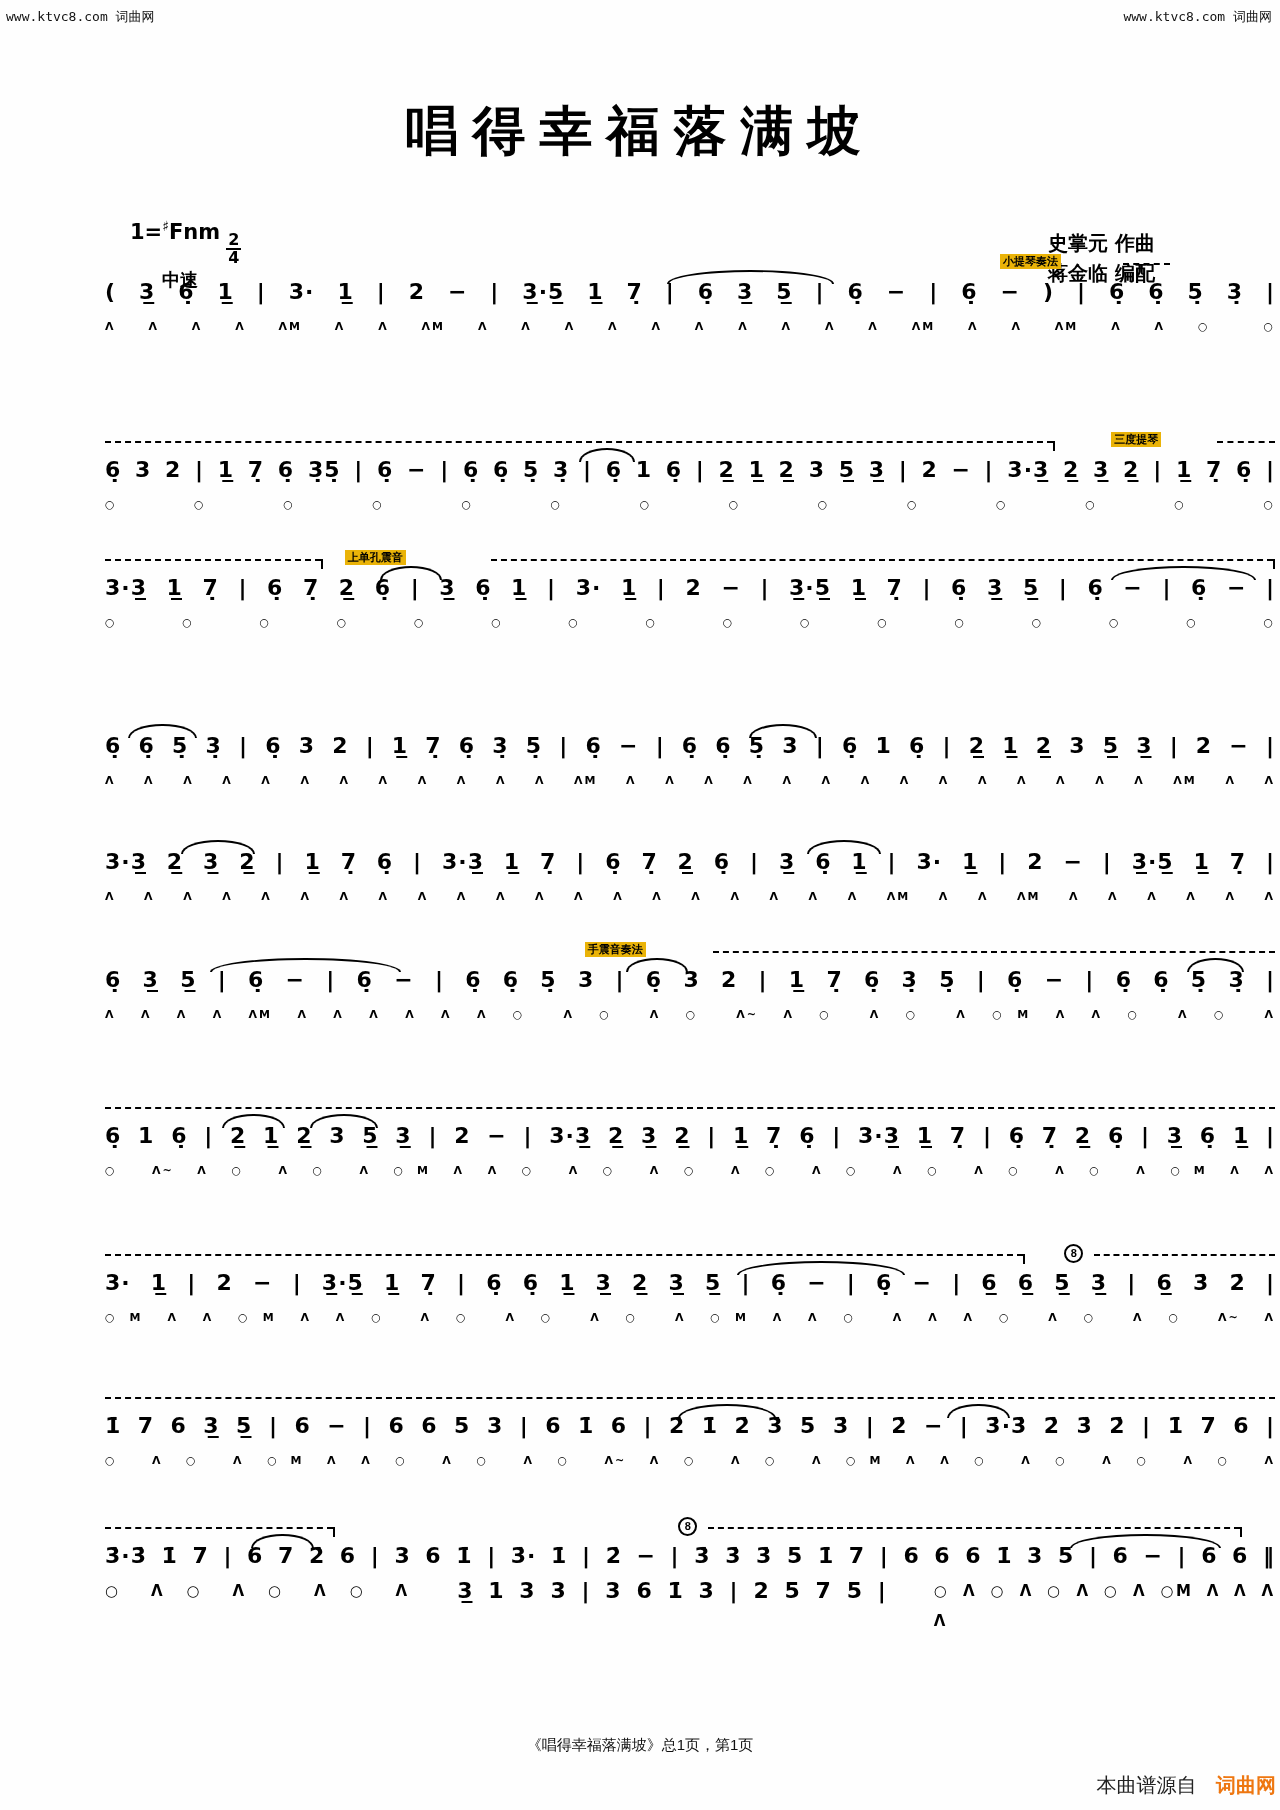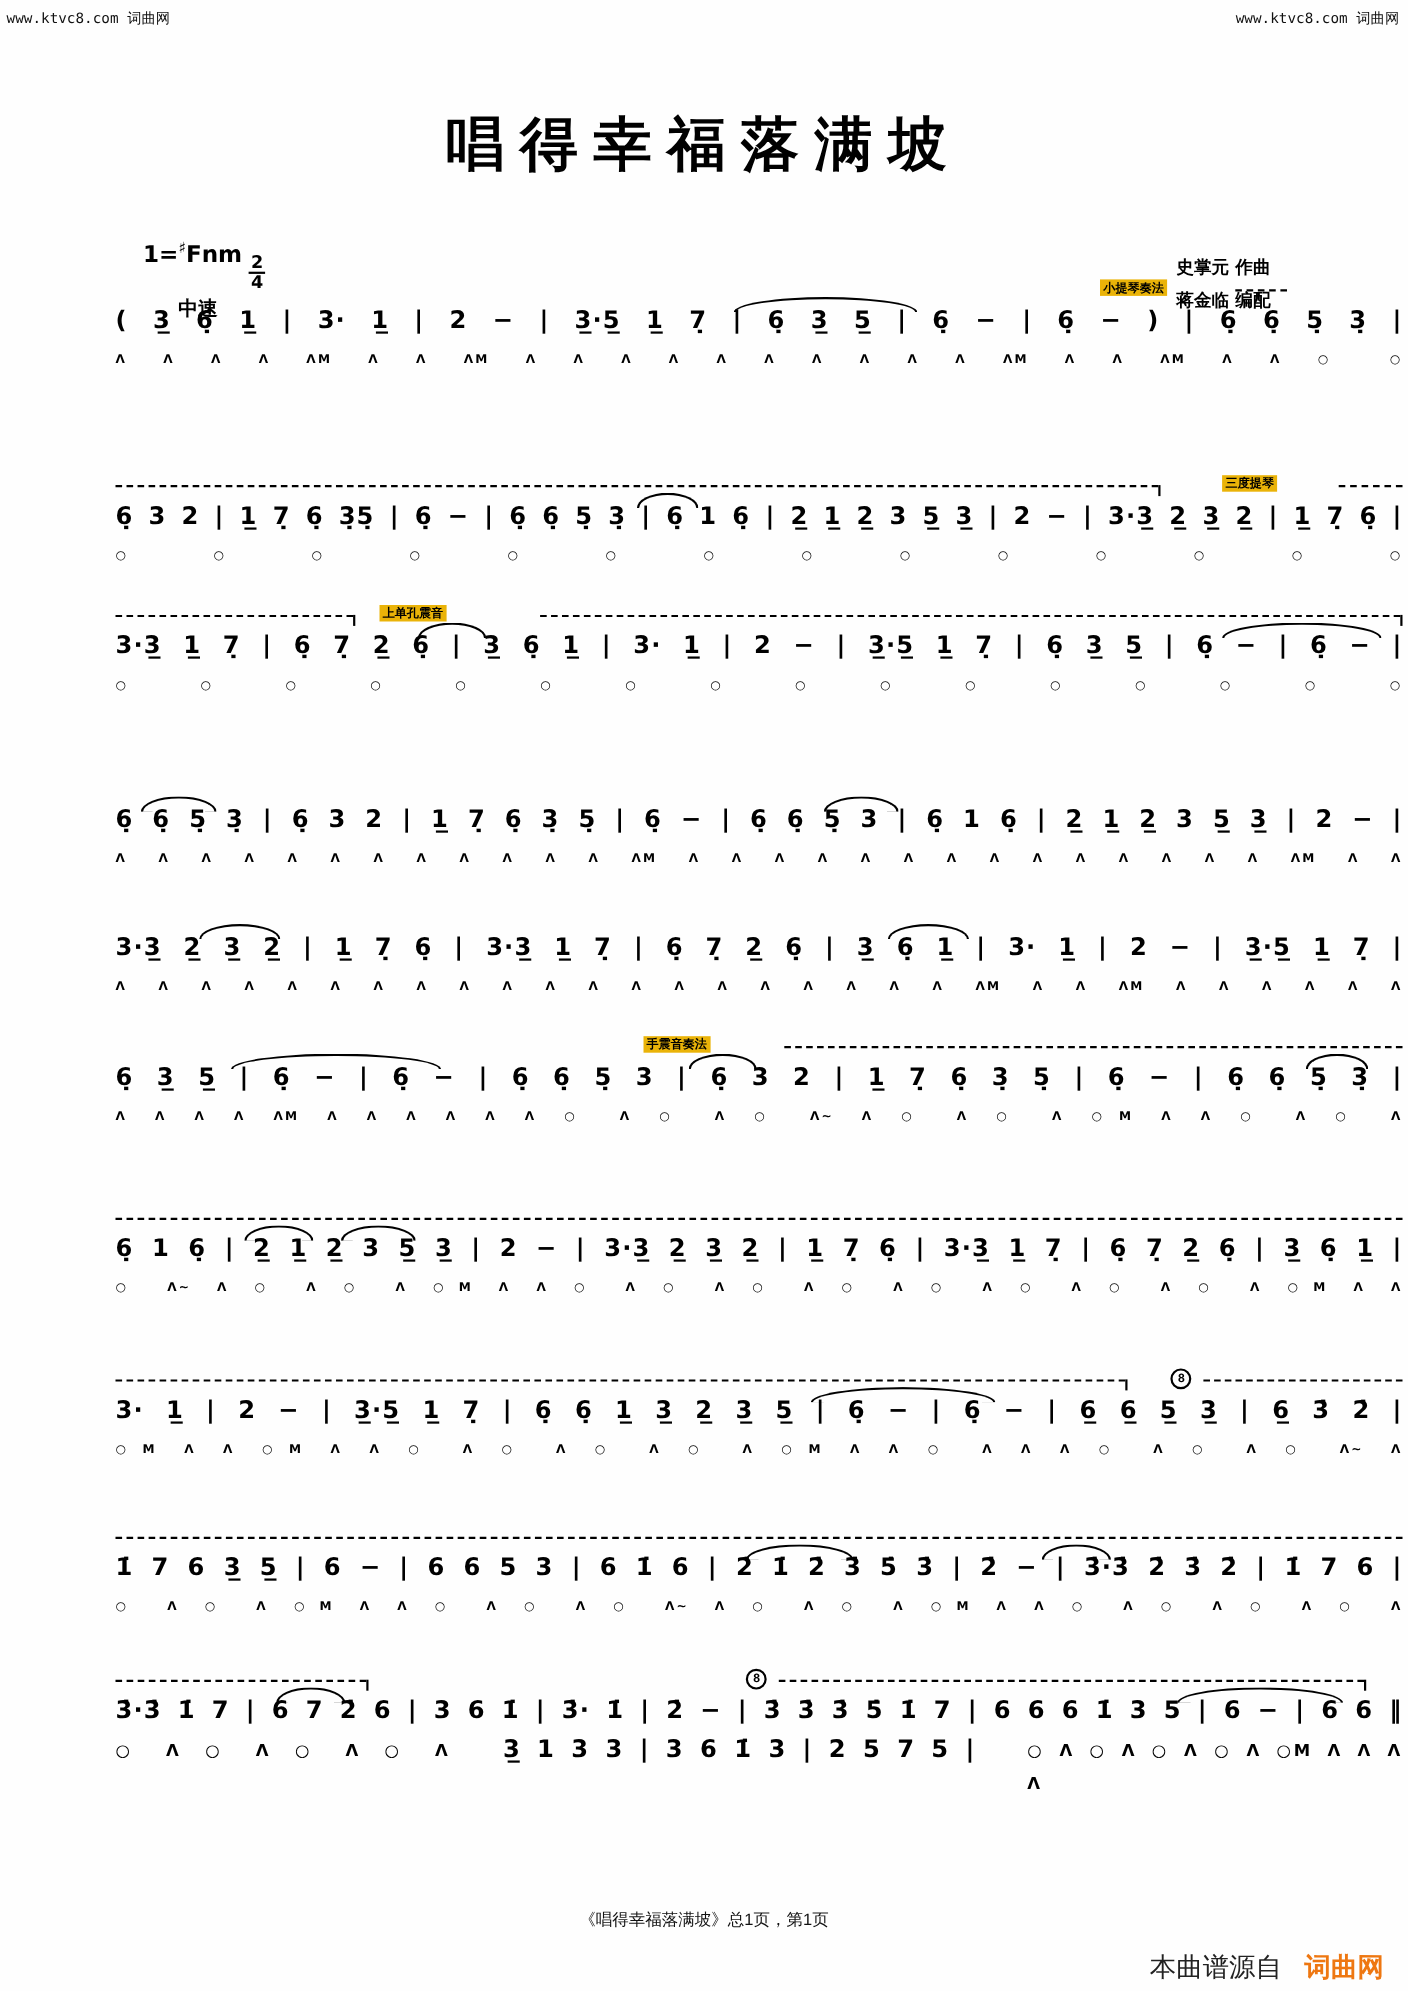--- a/index.html
+++ b/index.html
@@ -18,21 +18,21 @@
           font-family:"DejaVu Sans",sans-serif;}
   .keysig .sharp{font-size:14px;vertical-align:super;}
   .frac{display:inline-flex;flex-direction:column;vertical-align:-6px;line-height:1;
         font-size:16px;font-weight:bold;text-align:center;margin-left:6px;}
   .frac .num{border-bottom:2px solid #000;padding:0 2px;}
   .tempo{position:absolute;top:268px;left:130px;font-size:18px;font-weight:bold;
          font-family:"DejaVu Sans",sans-serif;margin-left:32px;}
 
   .credits{position:absolute;top:228px;right:125px;text-align:left;
            font-family:"DejaVu Serif","Liberation Serif",serif;font-weight:bold;
-           font-size:16px;line-height:30px;}
+           font-size:20px;line-height:30px;}
 
   .system{position:absolute;left:105px;width:1170px;}
   .ann-row{position:relative;height:22px;}
   .ann-label{position:absolute;top:2px;font-size:11px;font-weight:bold;background:#eab308;
              padding:0 3px;font-family:"DejaVu Serif",serif;white-space:nowrap;}
   .dash{position:absolute;top:11px;height:0;border-top:2px dashed #000;}
   .corner{position:absolute;top:11px;width:2px;height:10px;background:#000;}
   .circ8{display:inline-block;width:15px;height:15px;border:2px solid #000;border-radius:50%;
          font-size:11px;line-height:15px;text-align:center;font-weight:bold;background:#fefefe;}
   .circ8-wrap{position:absolute;top:0;}
@@ -48,21 +48,21 @@
 
   .row2{display:flex;align-items:flex-start;margin-top:2px;gap:40px;}
   .row2 .mseg{font-family:"DejaVu Sans",sans-serif;font-weight:bold;font-size:15px;
               letter-spacing:2px;word-spacing:6px;line-height:30px;}
   .row2 .mseg.left{width:26%;text-align:justify;text-align-last:justify;}
   .row2 .v2{width:38%;font-family:"DejaVu Sans",sans-serif;font-weight:bold;font-size:22px;
             line-height:30px;text-align:justify;text-align-last:justify;padding:0 8px;box-sizing:border-box;}
   .row2 .mseg.right{flex:1;text-align:justify;text-align-last:justify;}
 
   .footer-center{position:absolute;top:1736px;left:0;width:100%;text-align:center;font-size:15px;color:#111;}
-  .footer-src{position:absolute;top:1772px;right:22px;font-size:24px;}
+  .footer-src{position:absolute;top:1772px;right:4px;font-size:20px;}
   .footer-src .pre{color:#222;}
   .footer-src .lnk{font-weight:bold;margin-left:14px;text-decoration:none;}
 </style>
 </head>
 <body>
 
 <div id="page">
 
   <div class="wm wm-left">www.ktvc8.com 词曲网</div>
   <div class="wm wm-right">www.ktvc8.com 词曲网</div>

